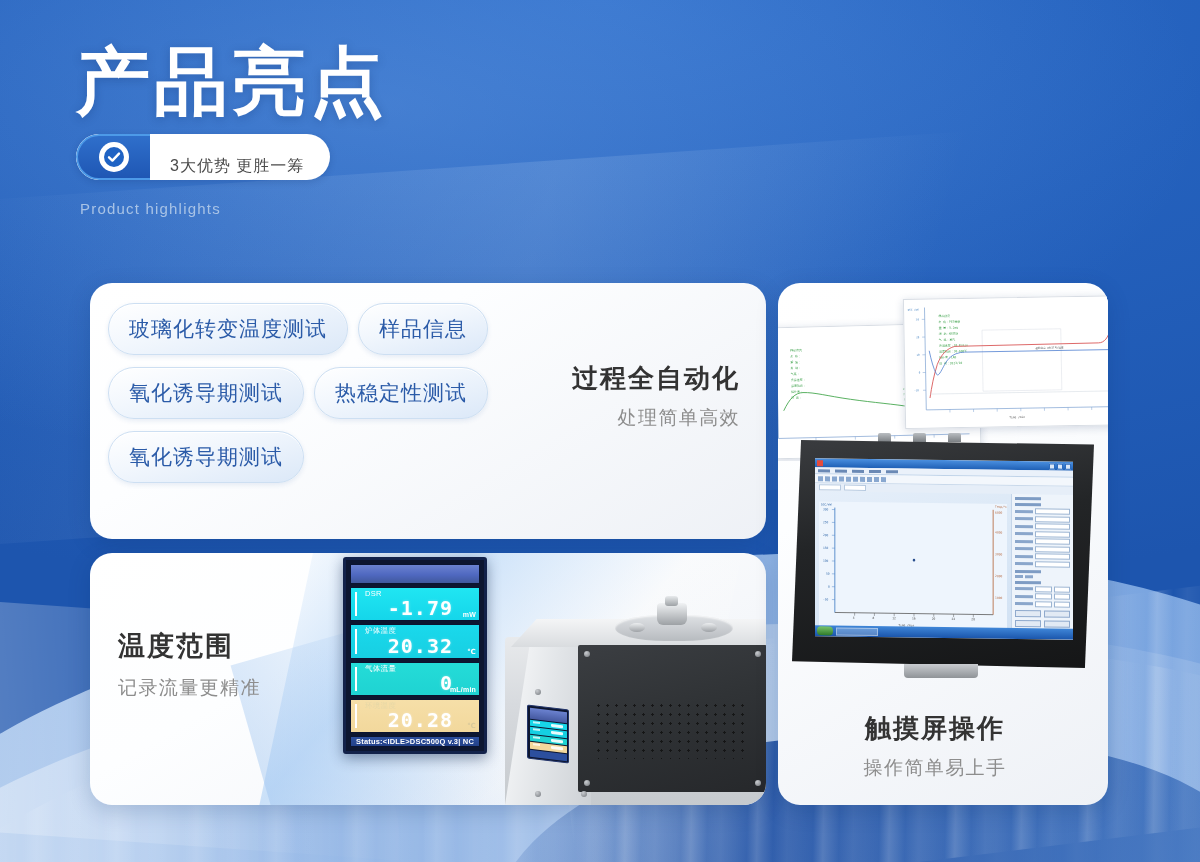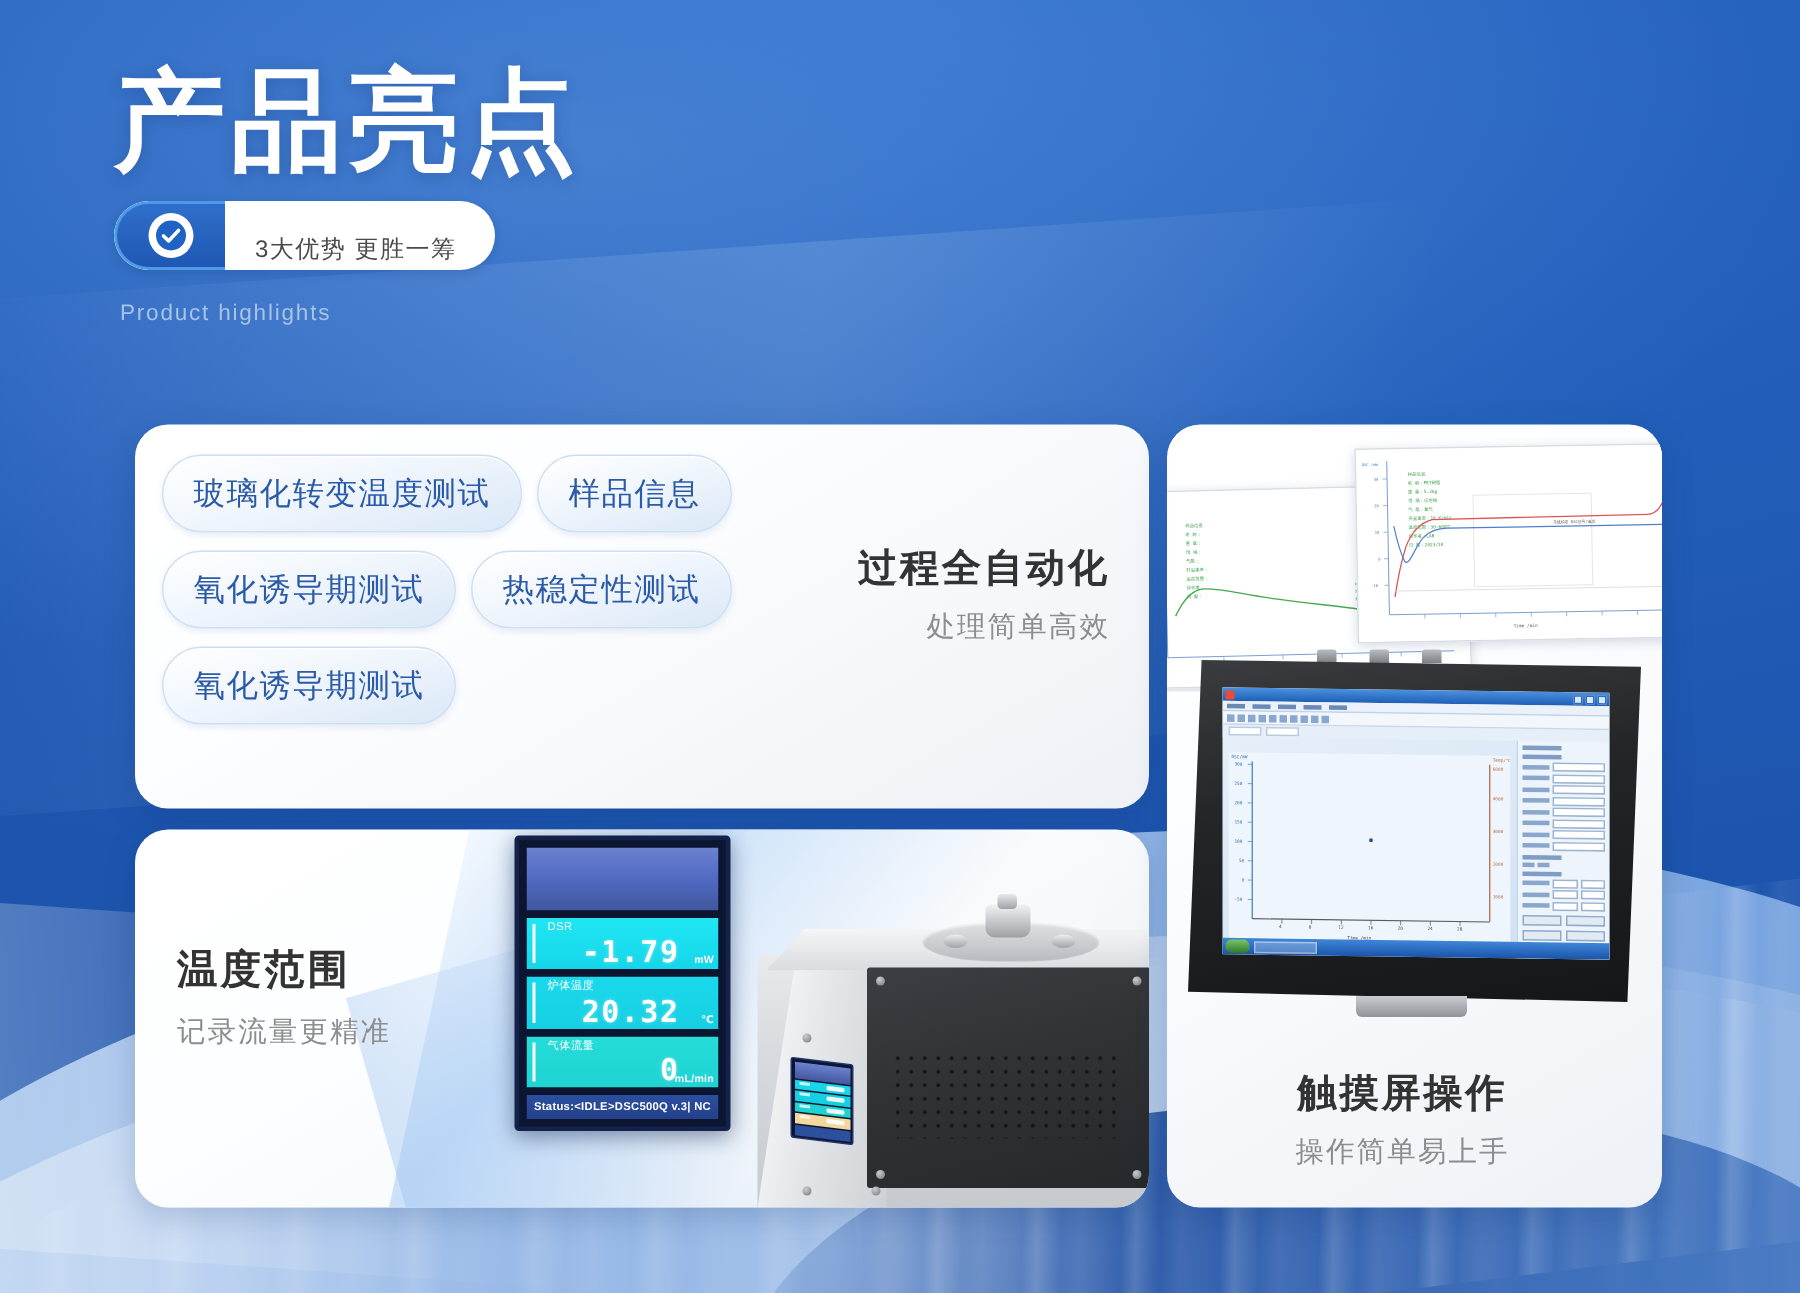--- a/index.html
+++ b/index.html
@@ -426,20 +426,25 @@
       <span class="lcd-val">20.32</span>
       <span class="lcd-unit">℃</span>
     </div>
 
     <div class="lcd-row r-flow">
       <span class="lcd-label">气体流量</span>
       <span class="lcd-val">0</span>
       <span class="lcd-unit">mL/min</span>
     </div>
 
+    <div class="lcd-row r-amb">
+      <span class="lcd-label">环境温度</span>
+      <span class="lcd-val">20.28</span>
+      <span class="lcd-unit">℃</span>
+    </div>
 
     <div class="lcd-status">Status:&lt;IDLE&gt;DSC500Q  v.3| NC</div>
   </div>
 
   <div class="instr">
     <div class="instr-body"></div>
     <div class="instr-left-bevel"></div>
     <div class="instr-top"></div>
     <div class="stage"></div>
     <div class="stage-port" style="left:124px; top:30px;"></div>

